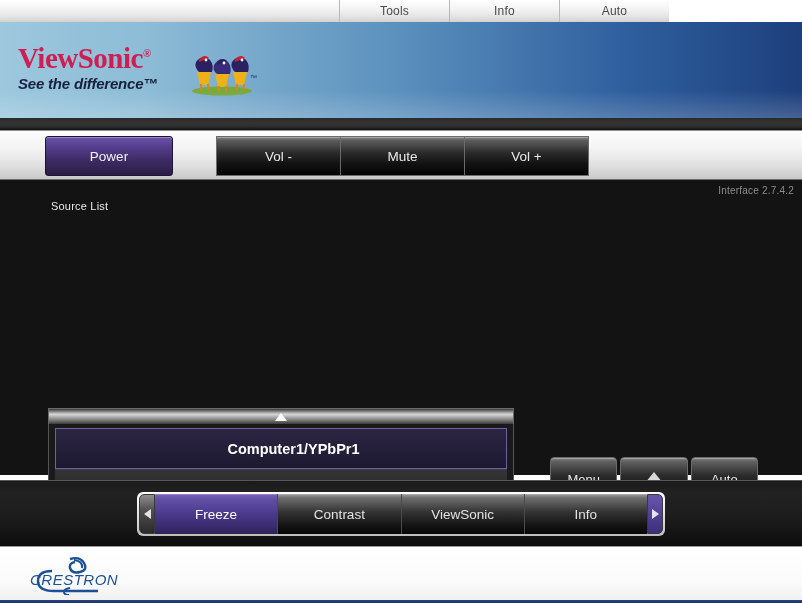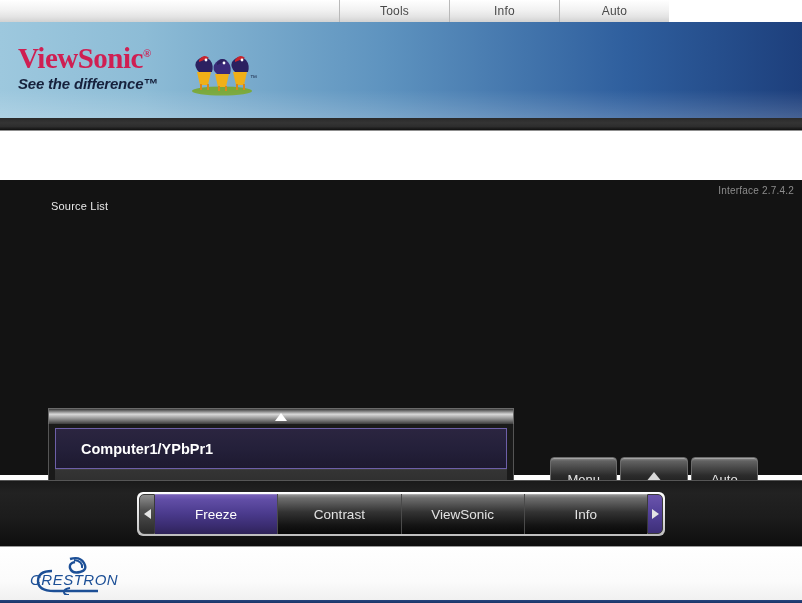--- a/index.html
+++ b/index.html
@@ -111,20 +111,21 @@
     height:209px;box-sizing:border-box;
     background:#1a1a1a;border-left:1px solid #555;border-right:1px solid #555;
     padding:4px 6px 0 6px;
   }
   .src-item{
     height:41px;display:flex;align-items:center;padding-left:25px;
     box-sizing:border-box;font-size:14px;color:#9a9a9a;
     background:linear-gradient(to bottom,#343434 0%,#2c2c2c 50%,#232323 100%);
     border-bottom:1px solid #0c0c0c;
     border-top:1px solid #3d3d3d;
+    justify-content:center;
   }
   .src-item.selected{
     color:#ffffff;font-weight:bold;font-size:14.5px;
     background:linear-gradient(to bottom,#2b2540 0%,#24203a 50%,#1d1930 100%);
     border:1px solid #6d5fa8;
     height:41px;
   }
 
   
   .dpad{position:absolute;left:550px;top:277px;width:208px;height:145px;}
@@ -244,20 +245,36 @@
         <circle cx="56" cy="14" r="1.4" fill="#fff"></circle>
         <rect x="50" y="38" width="2" height="6" fill="#d8881a"></rect>
         <rect x="57" y="38" width="2" height="6" fill="#d8881a"></rect>
         <text x="64" y="34" font-size="7" fill="#1b2a4a" font-family="'Liberation Sans',sans-serif">™</text>
       </svg>
     </div>
   </div>
 
   <div class="under-banner"></div>
 
+  <div class="btnrow">
+    <div class="btn-power">
+      <span>Power</span>
+    </div>
+    <div class="volgrp">
+      <div class="btn-dark">
+        <span>Vol -</span>
+      </div>
+      <div class="btn-dark">
+        <span>Mute</span>
+      </div>
+      <div class="btn-dark">
+        <span>Vol +</span>
+      </div>
+    </div>
+  </div>
 
   <div class="panel">
     <div class="iface-ver">Interface 2.7.4.2</div>
     <div class="panel-title">Source List</div>
 
     <div class="srclist">
       <div class="scroll-up">
         <div class="arr-up"></div>
       </div>
       <div class="list-body">

